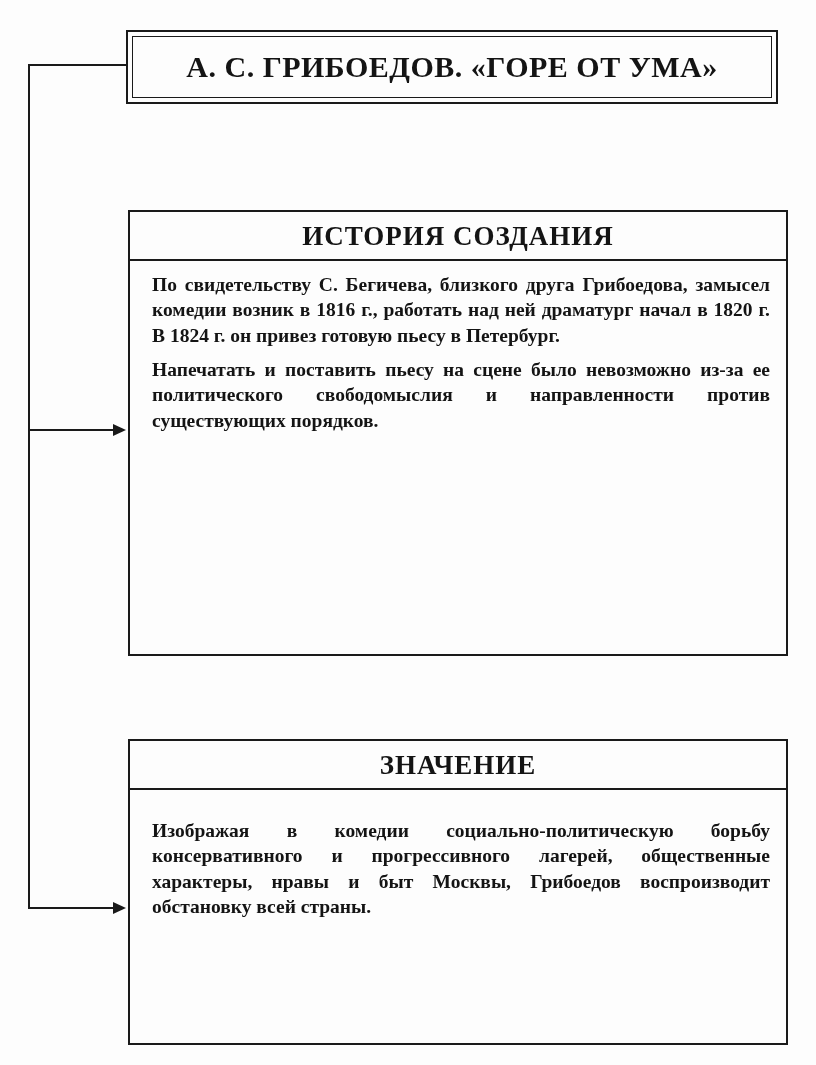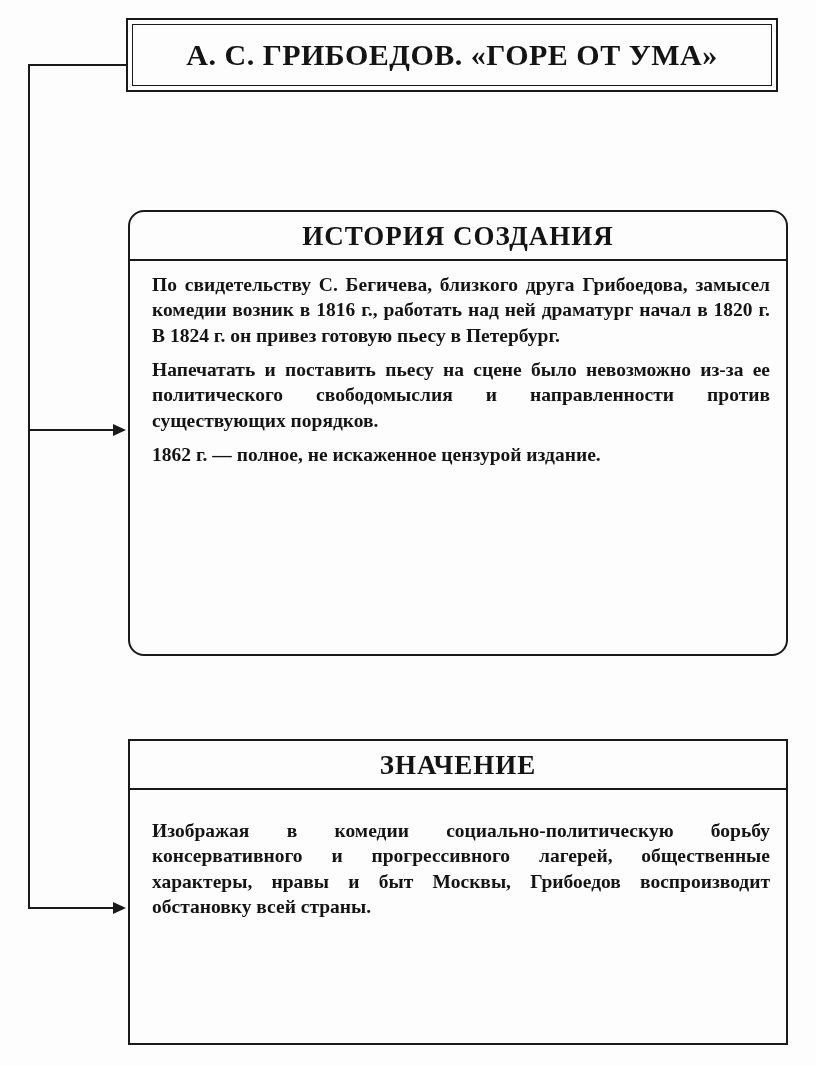--- a/index.html
+++ b/index.html
@@ -16,21 +16,21 @@
     position: relative;
     width: 816px;
     height: 1065px;
     background: #fdfdfd;
   }
 
   
   .title-box {
     position: absolute;
     left: 126px;
-    top: 18px;
+    top: 30px;
     width: 652px;
     height: 74px;
     border: 2px solid #1a1a1a;
     padding: 4px;
     background: #fdfdfd;
   }
   .title-inner {
     width: 100%;
     height: 100%;
     border: 1px solid #1a1a1a;
@@ -45,21 +45,21 @@
 
   
   .section {
     position: absolute;
     left: 128px;
     width: 660px;
     border: 2px solid #1a1a1a;
     background: #fdfdfd;
     overflow: hidden;
   }
-  .section-history { top: 210px; height: 446px; border-radius: 16px; }
+  .section-history { top: 210px; height: 446px; }
   .section-znachenie { top: 739px; height: 306px; }
   .section-header {
     border-bottom: 2px solid #1a1a1a;
     text-align: center;
     font-weight: bold;
     font-size: 27px;
     letter-spacing: 1px;
     padding: 9px 0 7px 0;
   }
   .section-body {
@@ -103,21 +103,20 @@
 
   <div class="title-box">
     <div class="title-inner">А. С. ГРИБОЕДОВ. «ГОРЕ ОТ УМА»</div>
   </div>
 
   <div class="section section-history">
     <div class="section-header">ИСТОРИЯ СОЗДАНИЯ</div>
     <div class="section-body">
       <p>По свидетельству С. Бегичева, близкого друга Грибоедова, замысел комедии возник в 1816 г., работать над ней драматург начал в 1820 г. В 1824 г. он привез готовую пьесу в Петербург.</p>
       <p>Напечатать и поставить пьесу на сцене было невозможно из-за ее политического свободомыслия и направленности против существующих порядков.</p>
-      <p>1862 г. — полное, не искаженное цензурой издание.</p>
     </div>
   </div>
 
   <div class="section section-znachenie">
     <div class="section-header">ЗНАЧЕНИЕ</div>
     <div class="section-body">
       <p>Изображая в комедии социально-политическую борьбу консервативного и прогрессивного лагерей, общественные характеры, нравы и быт Москвы, Грибоедов воспроизводит обстановку всей страны.</p>
     </div>
   </div>
 

